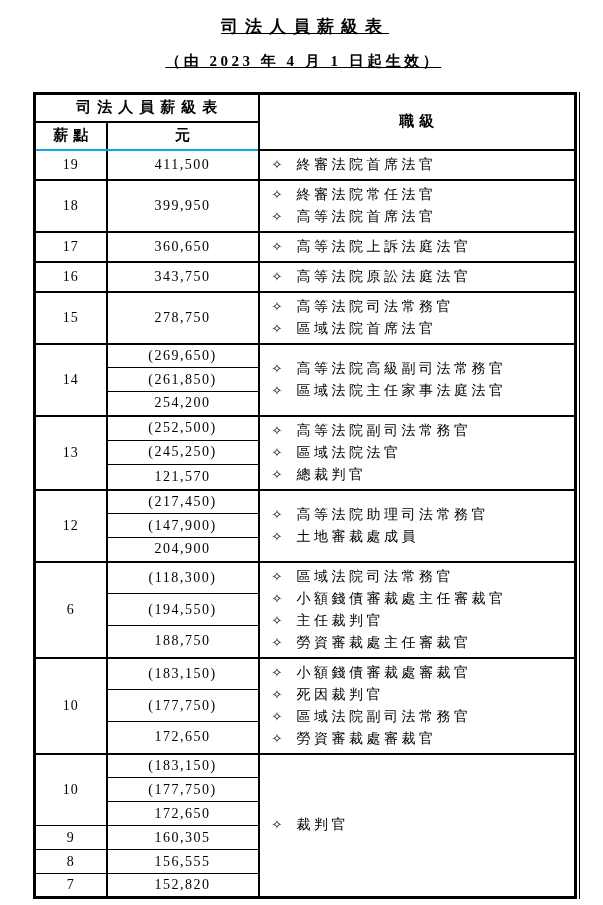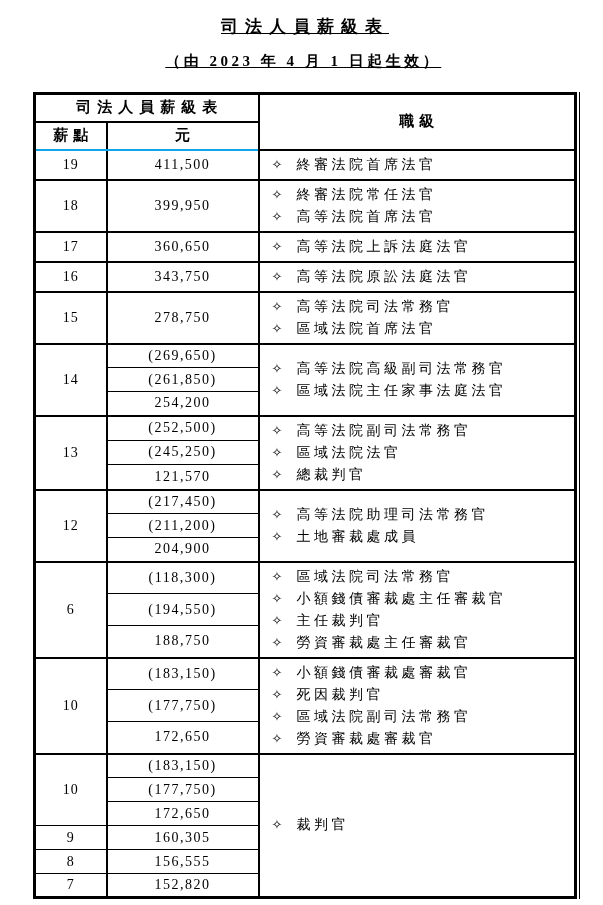--- a/index.html
+++ b/index.html
@@ -184,21 +184,21 @@
                 <span class="bullet">✧</span>
                 <span>高等法院助理司法常務官</span>
               </div>
               <div class="rank-line">
                 <span class="bullet">✧</span>
                 <span>土地審裁處成員</span>
               </div>
             </td>
           </tr>
           <tr>
-            <td class="amount sub">(211,200)</td>
+            <td class="amount sub">(147,900)</td>
           </tr>
           <tr>
             <td class="amount sub">204,900</td>
           </tr>
           <tr class="block-start">
             <td class="point" rowspan="3">6</td>
             <td class="amount">(118,300)</td>
             <td class="rank" rowspan="3">
               <div class="rank-line">
                 <span class="bullet">✧</span>

